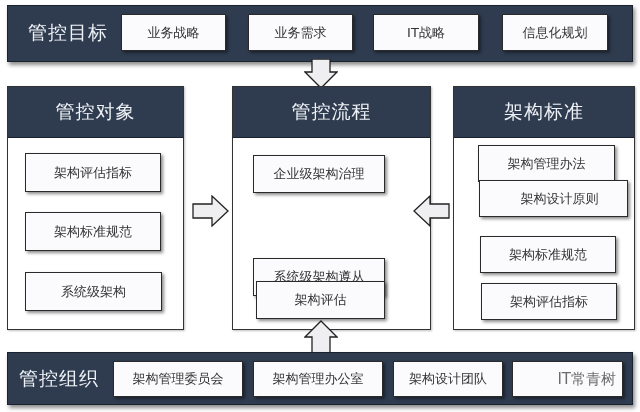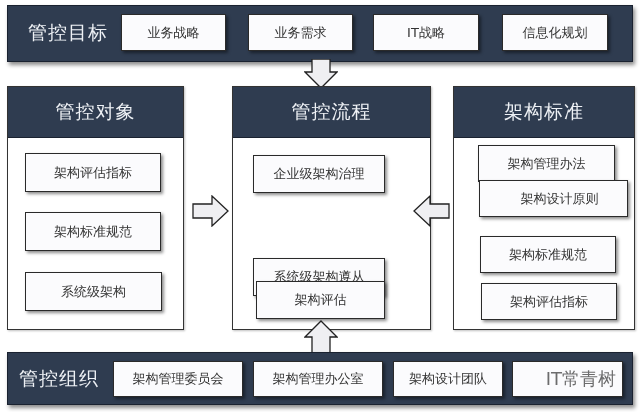--- a/index.html
+++ b/index.html
@@ -13,21 +13,21 @@
          justify-content: center; font-size: 13px; color: #333; white-space: nowrap; }
   .panel { position: absolute; background: #ffffff; border: 1px solid #333;
            box-shadow: 1px 1px 2px rgba(0,0,0,0.25); }
   .panel-header { position: absolute; left: 0; top: 0; right: 0; height: 50px;
                   background: #2f3c50; border-bottom: 1px solid #1a2230;
                   display: flex; align-items: center; justify-content: center;
                   color: #eef1f5; font-size: 19px; letter-spacing: 1px; }
   .arrow { position: absolute; }
   .watermark { position: absolute; left: 0; top: 0; right: 0; bottom: 0;
                display: flex; align-items: center; justify-content: flex-end;
-               padding-right: 6px; font-size: 18px; color: rgba(60,60,60,0.75); }
+               padding-right: 6px; font-size: 15px; color: rgba(60,60,60,0.75); }
 </style>
 </head>
 <body>
 
 <div class="bar" style="left:7px;top:5px;width:624px;height:55px;">
   <span class="bar-title" style="left:20px;top:14px;">管控目标</span>
 </div>
 <div class="box" style="left:121px;top:14px;width:103px;height:35px;">业务战略</div>
 <div class="box" style="left:248px;top:14px;width:103px;height:35px;font-family:Liberation Mono, monospace;">业务需求</div>
 <div class="box" style="left:373px;top:14px;width:104px;height:35px;">IT战略</div>

